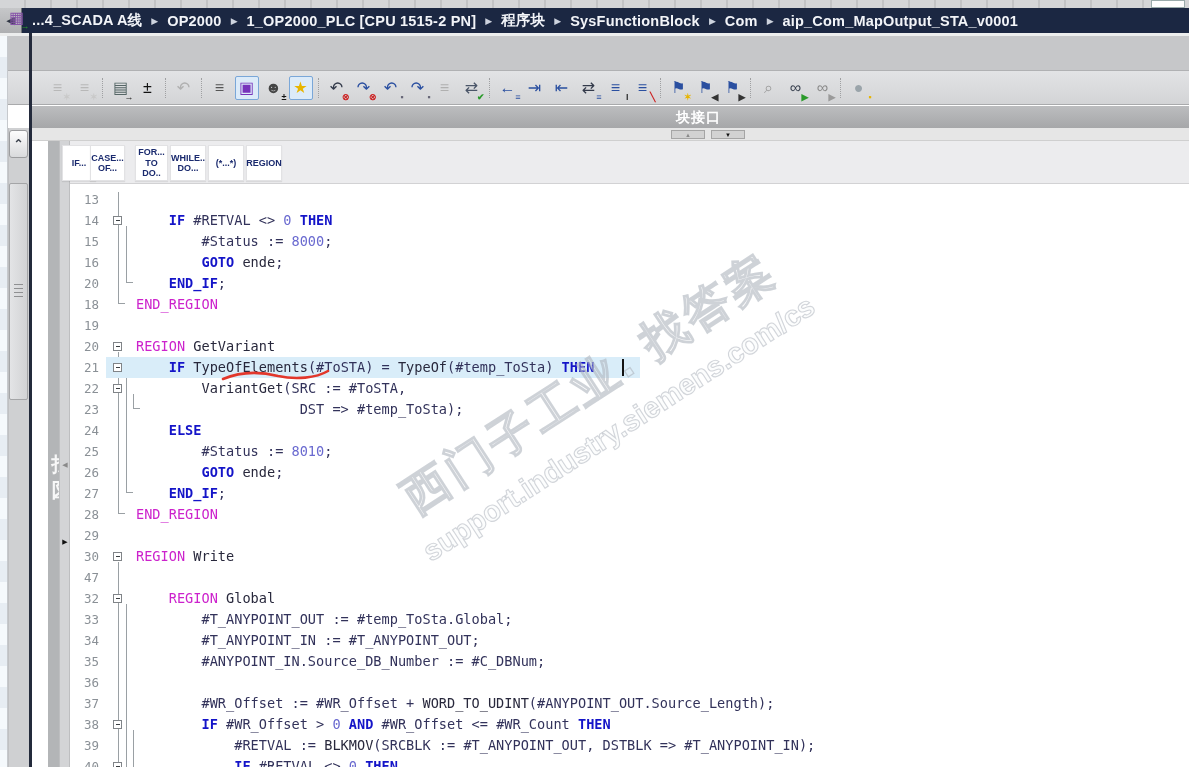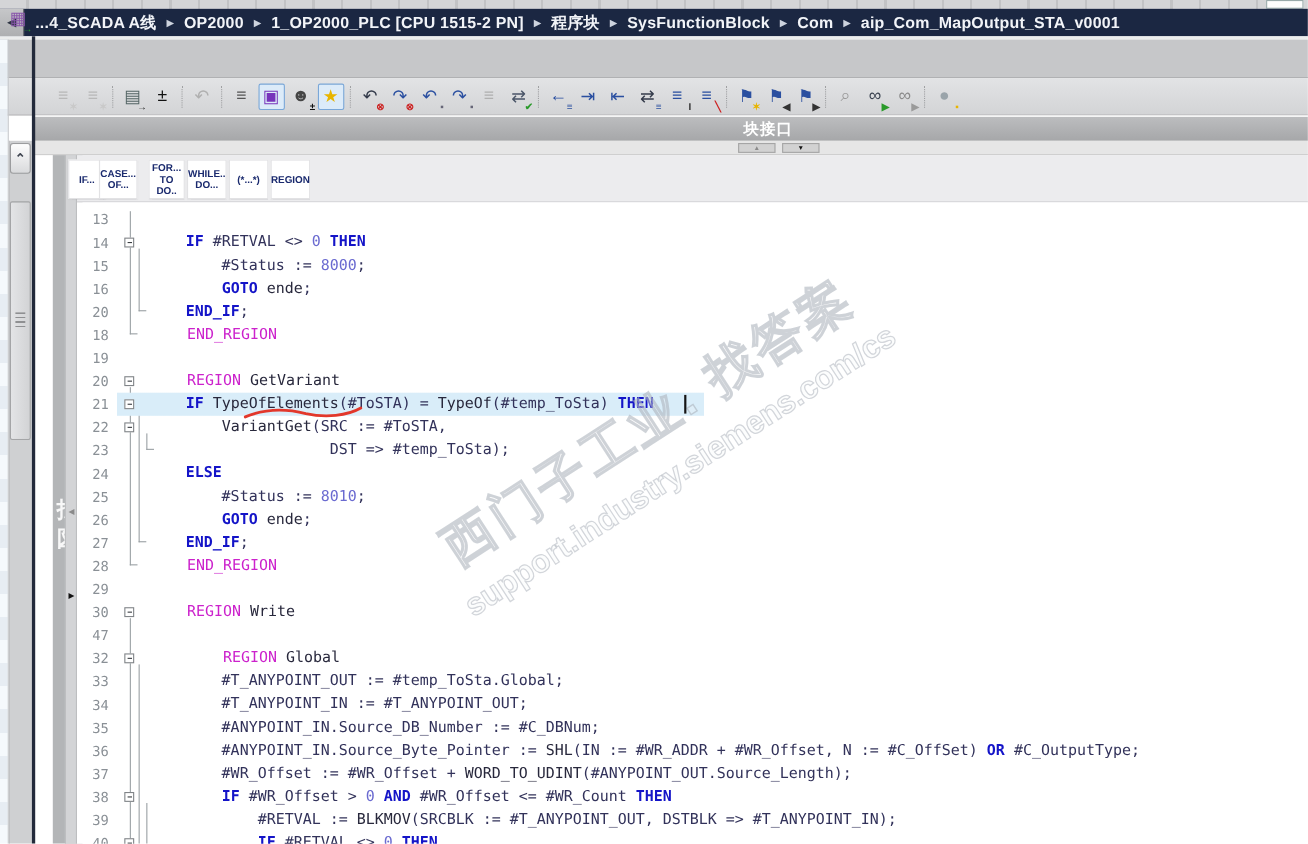--- a/index.html
+++ b/index.html
@@ -74,21 +74,21 @@
   .code-area { position:absolute; left:70px; top:184px; width:1119px; height:713px; background:#fff; overflow:hidden; }
   .lines { position:absolute; left:0; top:5px; width:100%; }
   .cl { display:flex; height:21px; font-family:"DejaVu Sans Mono","Liberation Mono",monospace; font-size:13.6px; line-height:21px; }
   .cl.cur { background:linear-gradient(90deg, transparent 0 36px, #d9edf9 36px 570px, transparent 570px); }
   .ln { width:36px; text-align:right; padding-right:7px; color:#8a9096; font-size:12.5px; flex:0 0 auto; }
   .fc { width:30px; flex:0 0 auto; position:relative; }
   .fold-box { position:absolute; left:7px; top:6px; width:9px; height:9px; border:1px solid #808488; background:#fff; }
   .fold-box::after { content:""; position:absolute; left:1.5px; top:3px; width:4px; height:1px; background:#3a3e42; }
   .ct { white-space:pre; }
   .c-k { color:#1414c8; font-weight:bold; }
-  .c-r { color:#cc22cc;margin-left:34px; }
+  .c-r { color:#cc22cc; }
   .c-f { color:#28283c; }
   .c-d { color:#32325a; }
   .c-n { color:#6a6ad0; }
   .bracket { position:absolute; border-left:1px solid #9aa0a4; width:7px; }
   .bracket.corner { border-bottom:1px solid #9aa0a4; }
 
   .cursor-bar { position:absolute; left:552px; top:175px; width:2px; height:17px; background:#141414; z-index:7; }
   .red-mark { position:absolute; left:150px; top:184px; z-index:7; }
 
   
@@ -430,21 +430,20 @@
         <span class="ct"><span class="c-d">        #T_ANYPOINT_IN := #T_ANYPOINT_OUT;</span></span>
       </div>
       <div class="cl">
         <span class="ln">35</span>
         <span class="fc"></span>
         <span class="ct"><span class="c-d">        #ANYPOINT_IN.Source_DB_Number := #C_DBNum;</span></span>
       </div>
       <div class="cl">
         <span class="ln">36</span>
         <span class="fc"></span>
-        <span class="ct"><span class="c-d">        #ANYPOINT_IN.Source_Byte_Pointer := </span><span class="c-f">SHL</span><span class="c-d">(IN := #WR_ADDR + #WR_Offset, N := #C_OffSet) </span><span class="c-k">OR</span><span class="c-d"> #C_OutputType;</span></span>
       </div>
       <div class="cl">
         <span class="ln">37</span>
         <span class="fc"></span>
         <span class="ct"><span class="c-d">        #WR_Offset := #WR_Offset + </span><span class="c-f">WORD_TO_UDINT</span><span class="c-d">(#ANYPOINT_OUT.Source_Length);</span></span>
       </div>
       <div class="cl">
         <span class="ln">38</span>
         <span class="fc">
           <span class="fold-box"></span>

